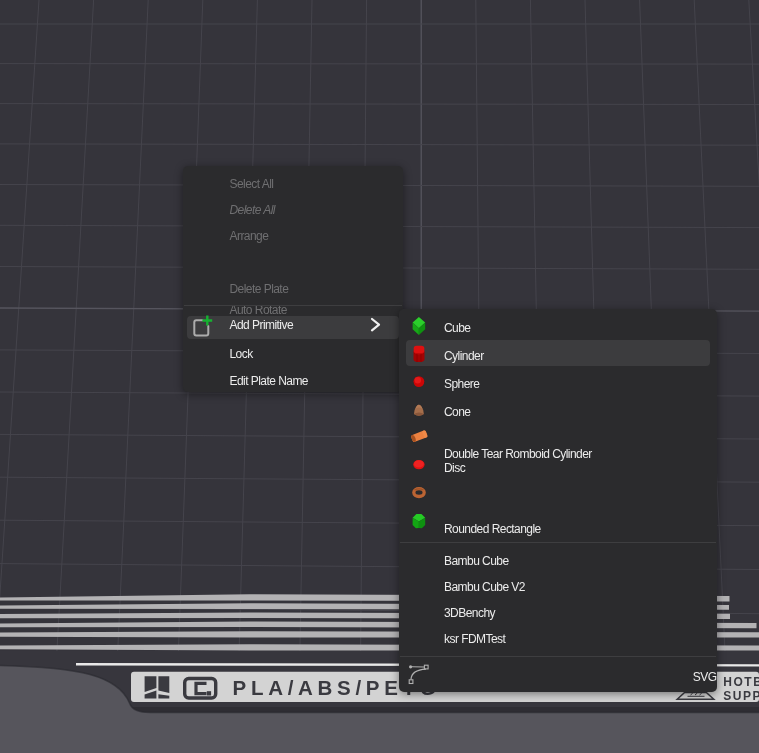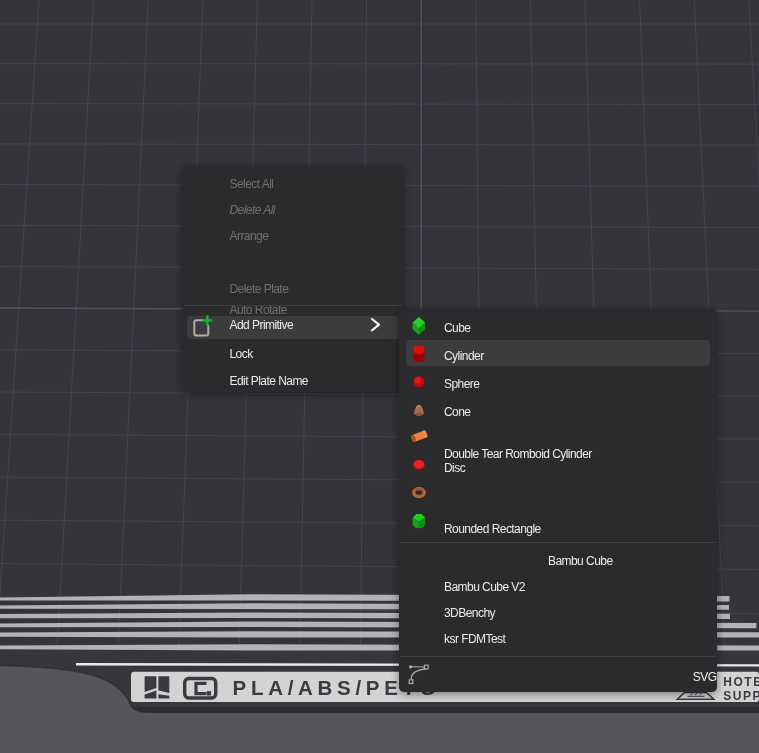--- a/index.html
+++ b/index.html
@@ -113,21 +113,21 @@
 <div class="menu" id="menu2">
   <div class="hl" style="left:6.5px;top:31.2px;width:304.5px;height:26px;"></div>
   <div class="mi" style="top:6.5px;">Cube</div>
   <div class="mi" style="top:34.5px;">Cylinder</div>
   <div class="mi" style="top:62.5px;">Sphere</div>
   <div class="mi" style="top:90.5px;">Cone</div>
   <div class="mi" style="top:132px;">Double Tear Romboid Cylinder</div>
   <div class="mi" style="top:146.5px;">Disc</div>
   <div class="mi" style="top:195px;margin-top:12px;">Rounded Rectangle</div>
   <div class="sep" style="top:233px;"></div>
-  <div class="mi" style="top:239.2px;text-align:center;">Bambu Cube</div>
+  <div class="mi" style="top:239.2px;">Bambu Cube</div>
   <div class="mi" style="top:265.2px;">Bambu Cube V2</div>
   <div class="mi" style="top:291.2px;">3DBenchy</div>
   <div class="mi" style="top:317.2px;">ksr FDMTest</div>
   <div class="sep" style="top:347px;"></div>
   <div class="mi" style="top:355px;text-align:right;">SVG</div>
   <svg class="icn" style="left:6px;top:351.5px;" width="32" height="32" viewBox="0 0 32 32">
     <circle cx="5.6" cy="6.8" r="1.6" fill="#B0B0B0"></circle>
     <path d="M7 6.8 L19.2 7" stroke="#B0B0B0" stroke-width="1.1"></path>
     <rect x="19.4" y="5.2" width="3.7" height="3.7" fill="none" stroke="#B0B0B0" stroke-width="1.1"></rect>
     <path d="M20.9 9.2 C12 9.7 6.4 13 6 19.4" fill="none" stroke="#B0B0B0" stroke-width="1.2"></path>

